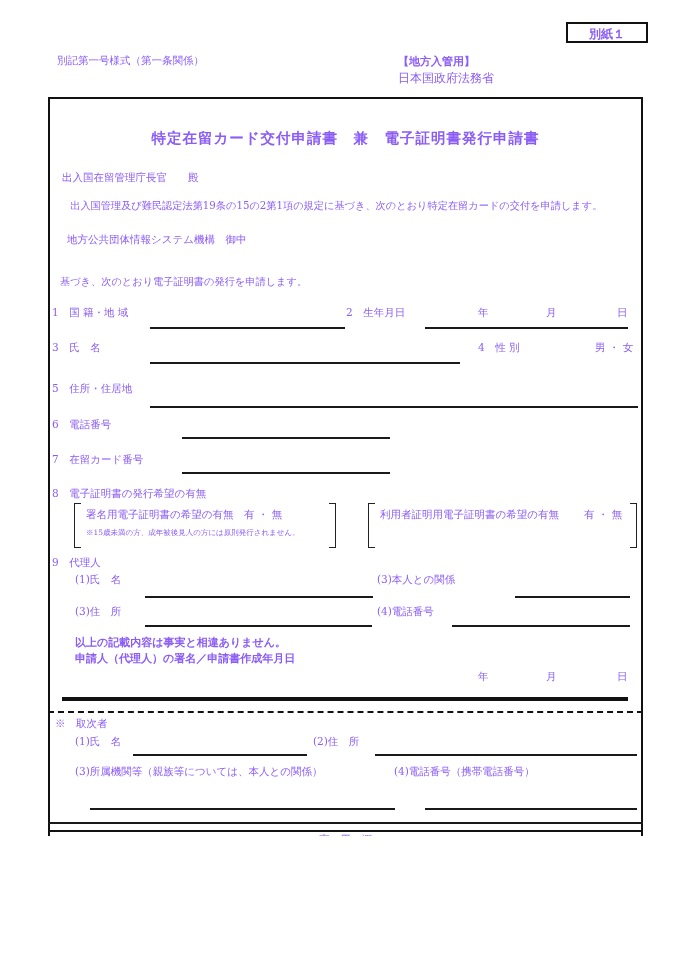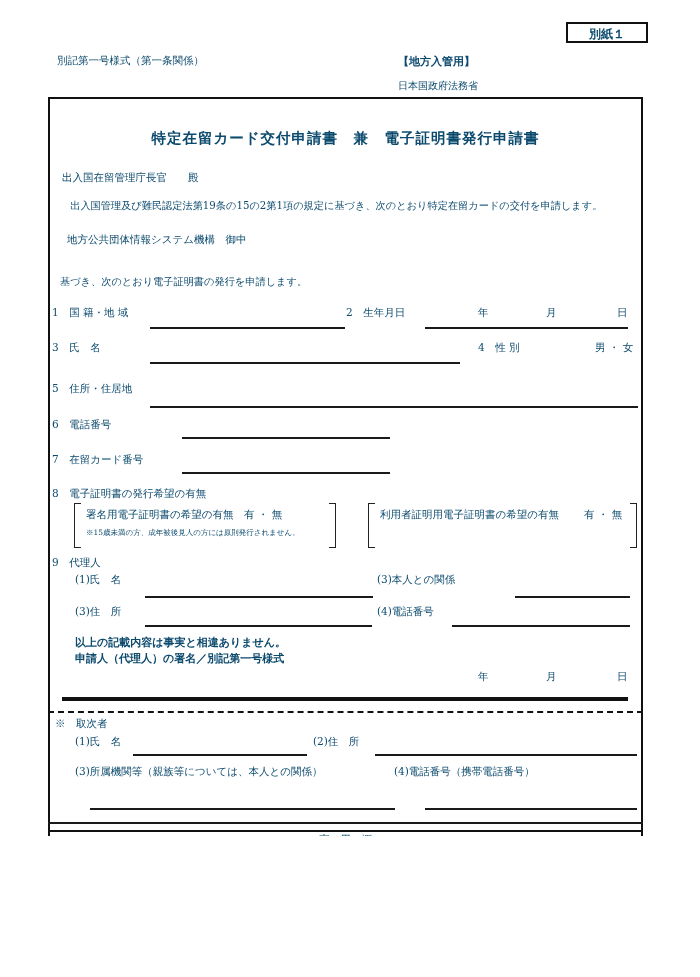--- a/index.html
+++ b/index.html
@@ -1,17 +1,17 @@
 <!DOCTYPE html>
 <html><head>
 <meta charset="utf-8">
 <style>
   html,body{margin:0;padding:0;background:#ffffff;}
   .page{position:relative;width:700px;height:836px;background:#ffffff;overflow:hidden;
-        font-family:"DejaVu Serif","Liberation Serif",serif;color:#0c4a6e;}
+        font-family:"DejaVu Serif","Liberation Serif",serif;color:#8b5cf6;}
   .abs{position:absolute;white-space:nowrap;}
   .t{font-size:10.5px;line-height:13px;}
   .t-sm{font-size:7.5px;line-height:9px;}
   .gothic{font-family:"DejaVu Sans","Liberation Sans",sans-serif;}
   .b{font-weight:bold;}
   .title{font-size:14.5px;font-weight:bold;letter-spacing:1px;}
   .ul{position:absolute;height:1.5px;background:#1a1a1a;}
   .thick{position:absolute;height:4px;background:#111;}
   .hline2{position:absolute;height:2px;background:#111;}
   .dashed{position:absolute;border-top:2px dashed #111;height:0;}
@@ -24,21 +24,21 @@
 </head>
 <body>
 
 <div class="page">
 
   <div class="box center" style="left:566px;top:22px;width:82px;height:21px;line-height:17px;">
     <span class="gothic b" style="font-size:12px;">別紙１</span>
   </div>
   <div class="abs t" style="left:57px;top:54px;">別記第一号様式（第一条関係）</div>
   <div class="abs gothic b right" style="left:398px;top:54px;width:250px;font-size:11px;">【地方入管用】</div>
-  <div class="abs t right" style="left:398px;top:79px;width:250px;font-size:10px;">日本国政府法務省</div>
+  <div class="abs t right" style="left:398px;top:72px;width:250px;font-size:12px;">日本国政府法務省</div>
 
   <div class="box" style="left:48px;top:97px;width:595px;height:815px;"></div>
 
   <div class="abs title center" style="left:48px;top:129px;width:595px;">特定在留カード交付申請書　兼　電子証明書発行申請書</div>
   <div class="abs t" style="left:62px;top:171px;">出入国在留管理庁長官　　殿</div>
   <div class="abs t" style="left:60px;top:199px;font-size:10.2px;">　出入国管理及び難民認定法第19条の15の2第1項の規定に基づき、次のとおり特定在留カードの交付を申請します。</div>
   <div class="abs t" style="left:48px;top:233px;margin-left:19px;">地方公共団体情報システム機構　御中</div>
   <div class="abs t" style="left:60px;top:275px;font-size:10.2px;">基づき、次のとおり電子証明書の発行を申請します。</div>
 
   <div class="abs t" style="left:52px;top:306px;">1　国 籍・地 域</div>
@@ -80,21 +80,21 @@
   <div class="abs t" style="left:75px;top:573px;">(1)氏　名</div>
   <div class="abs t" style="left:377px;top:573px;">(3)本人との関係</div>
   <div class="ul" style="left:145px;top:596px;width:228px;"></div>
   <div class="ul" style="left:515px;top:596px;width:115px;"></div>
   <div class="abs t" style="left:75px;top:605px;">(3)住　所</div>
   <div class="abs t" style="left:377px;top:605px;">(4)電話番号</div>
   <div class="ul" style="left:145px;top:625px;width:227px;"></div>
   <div class="ul" style="left:452px;top:625px;width:178px;"></div>
 
   <div class="abs gothic b" style="left:75px;top:635px;font-size:11px;">以上の記載内容は事実と相違ありません。</div>
-  <div class="abs gothic b" style="left:75px;top:651px;font-size:11px;">申請人（代理人）の署名／別記第一号様式</div>
+  <div class="abs gothic b" style="left:75px;top:651px;font-size:11px;">申請人（代理人）の署名／申請書作成年月日</div>
 
   <div class="abs t" style="left:478px;top:670px;">年</div>
   <div class="abs t" style="left:546px;top:670px;">月</div>
   <div class="abs t" style="left:617px;top:670px;">日</div>
   <div class="thick" style="left:62px;top:697px;width:566px;"></div>
 
   <div class="dashed" style="left:48px;top:711px;width:595px;"></div>
 
   <div class="abs t" style="left:55px;top:717px;">※　取次者</div>
   <div class="abs t" style="left:75px;top:735px;">(1)氏　名</div>

